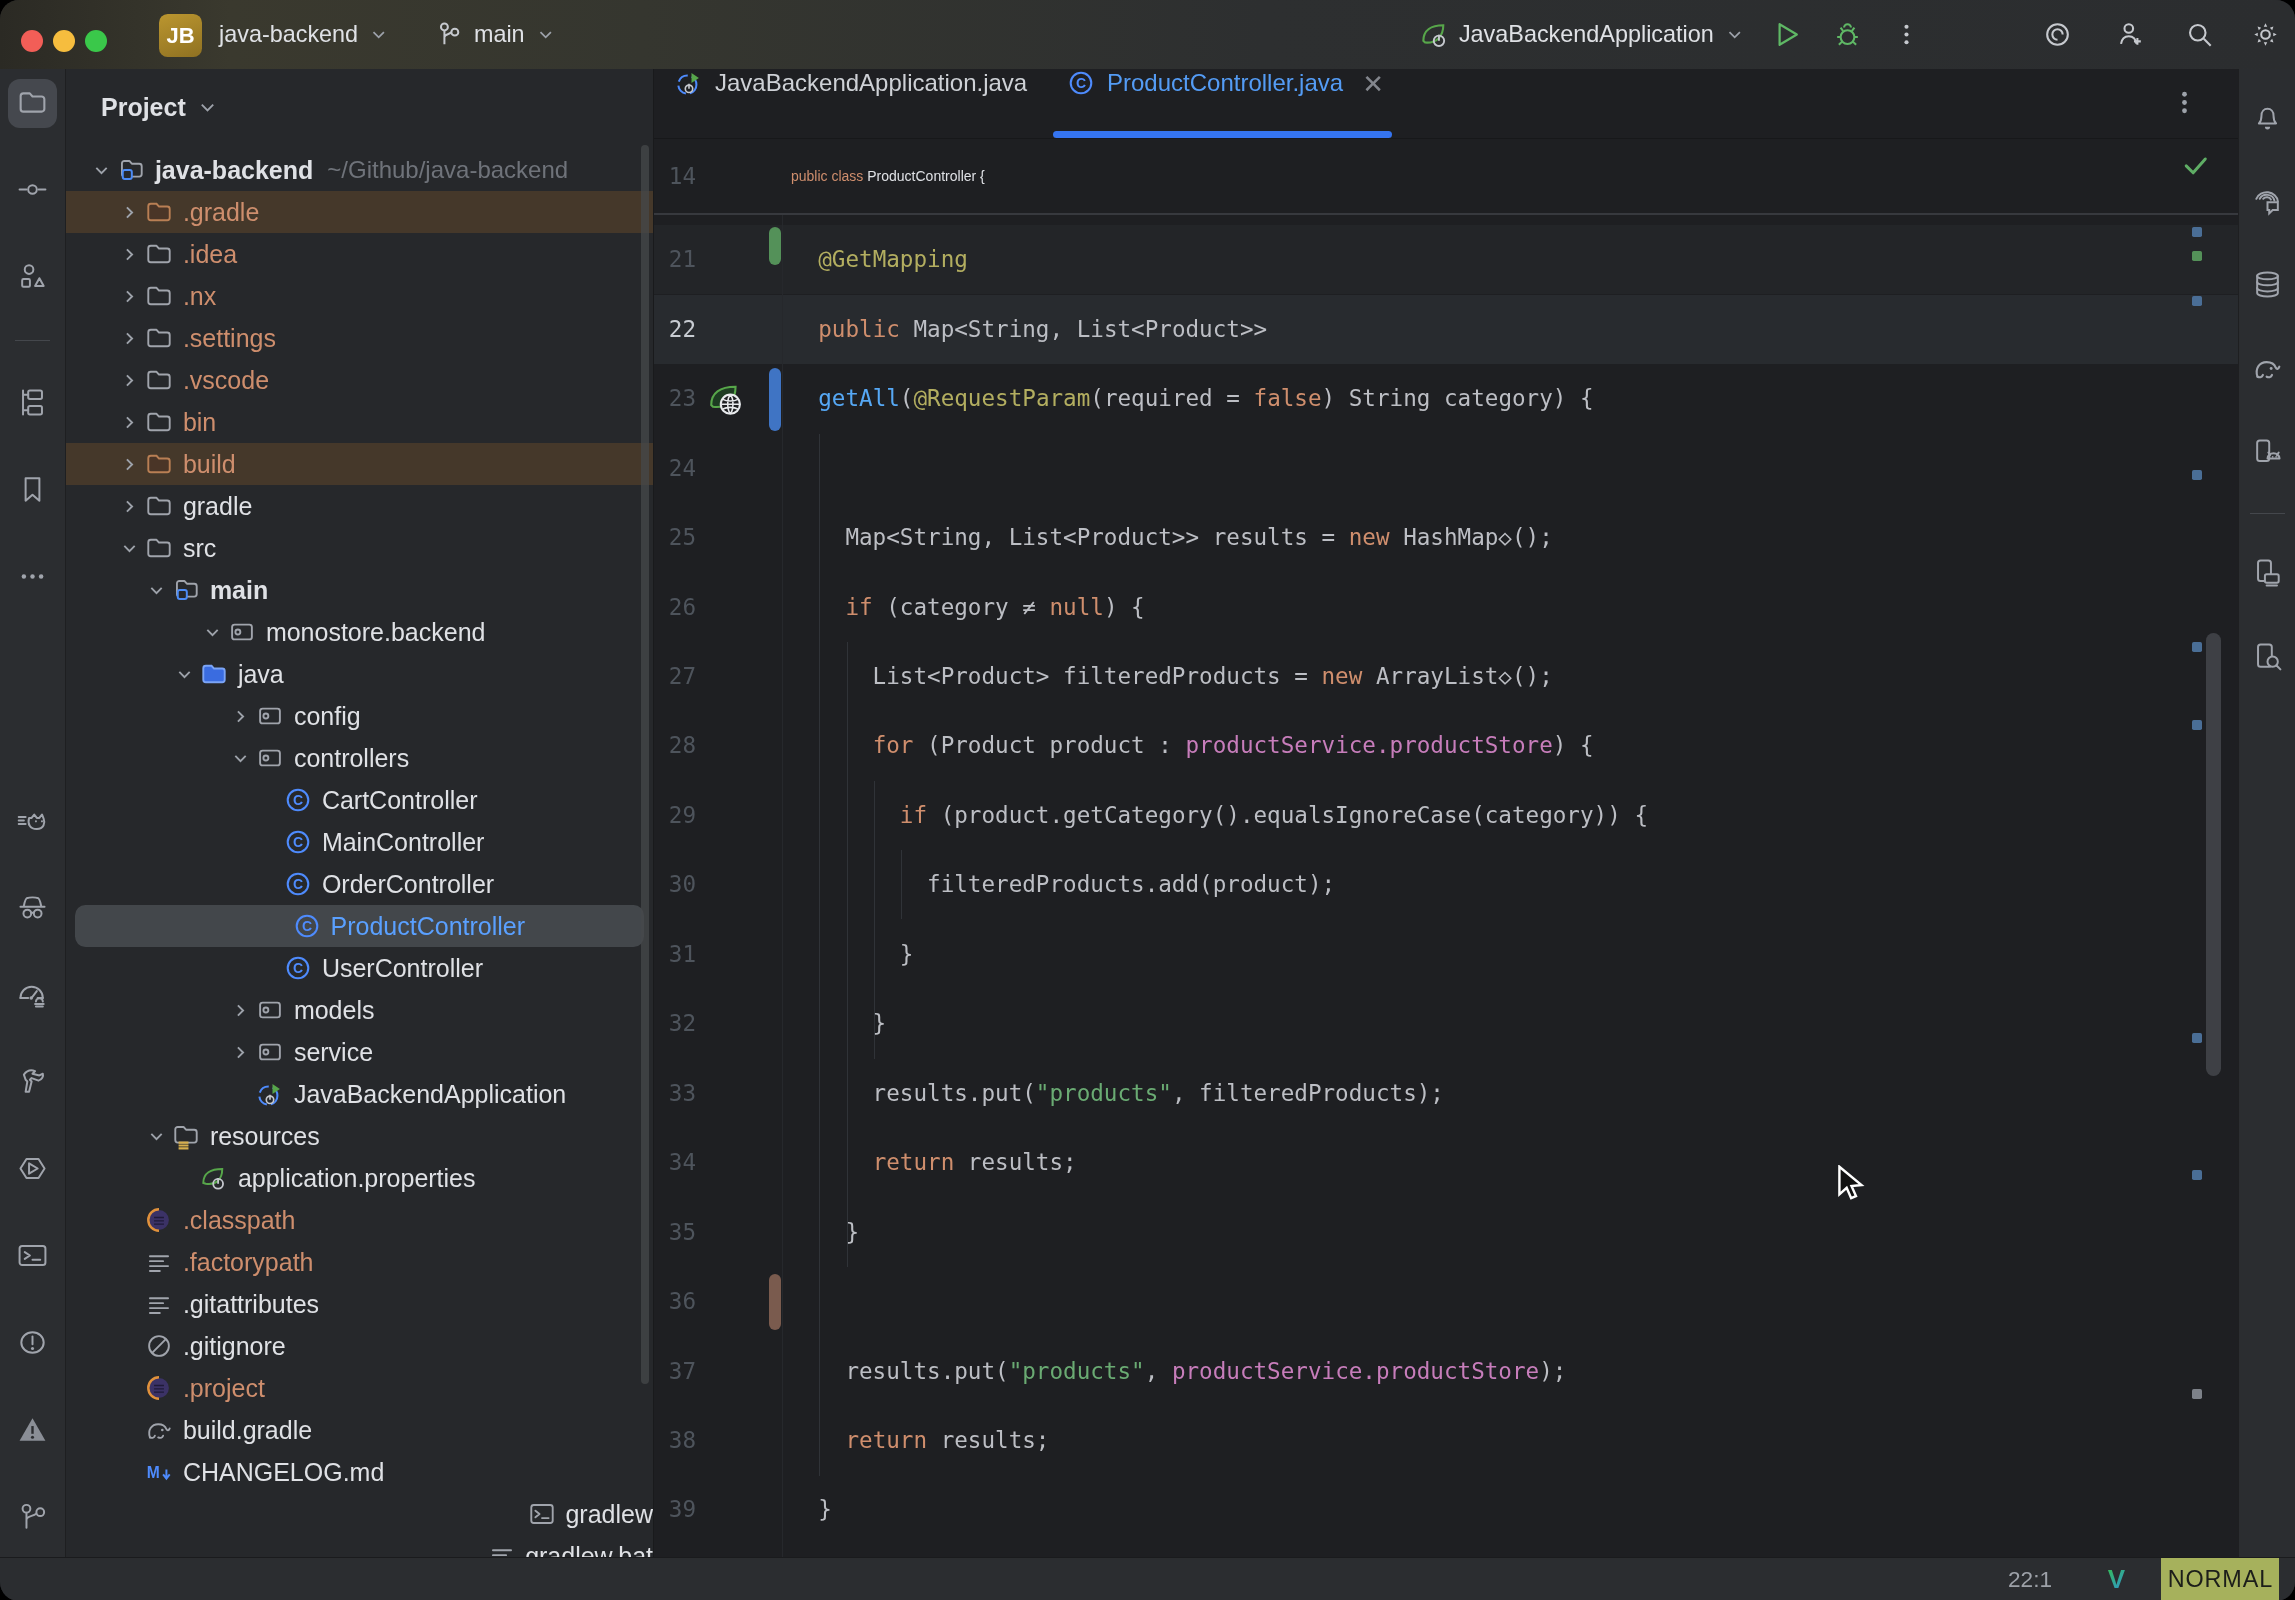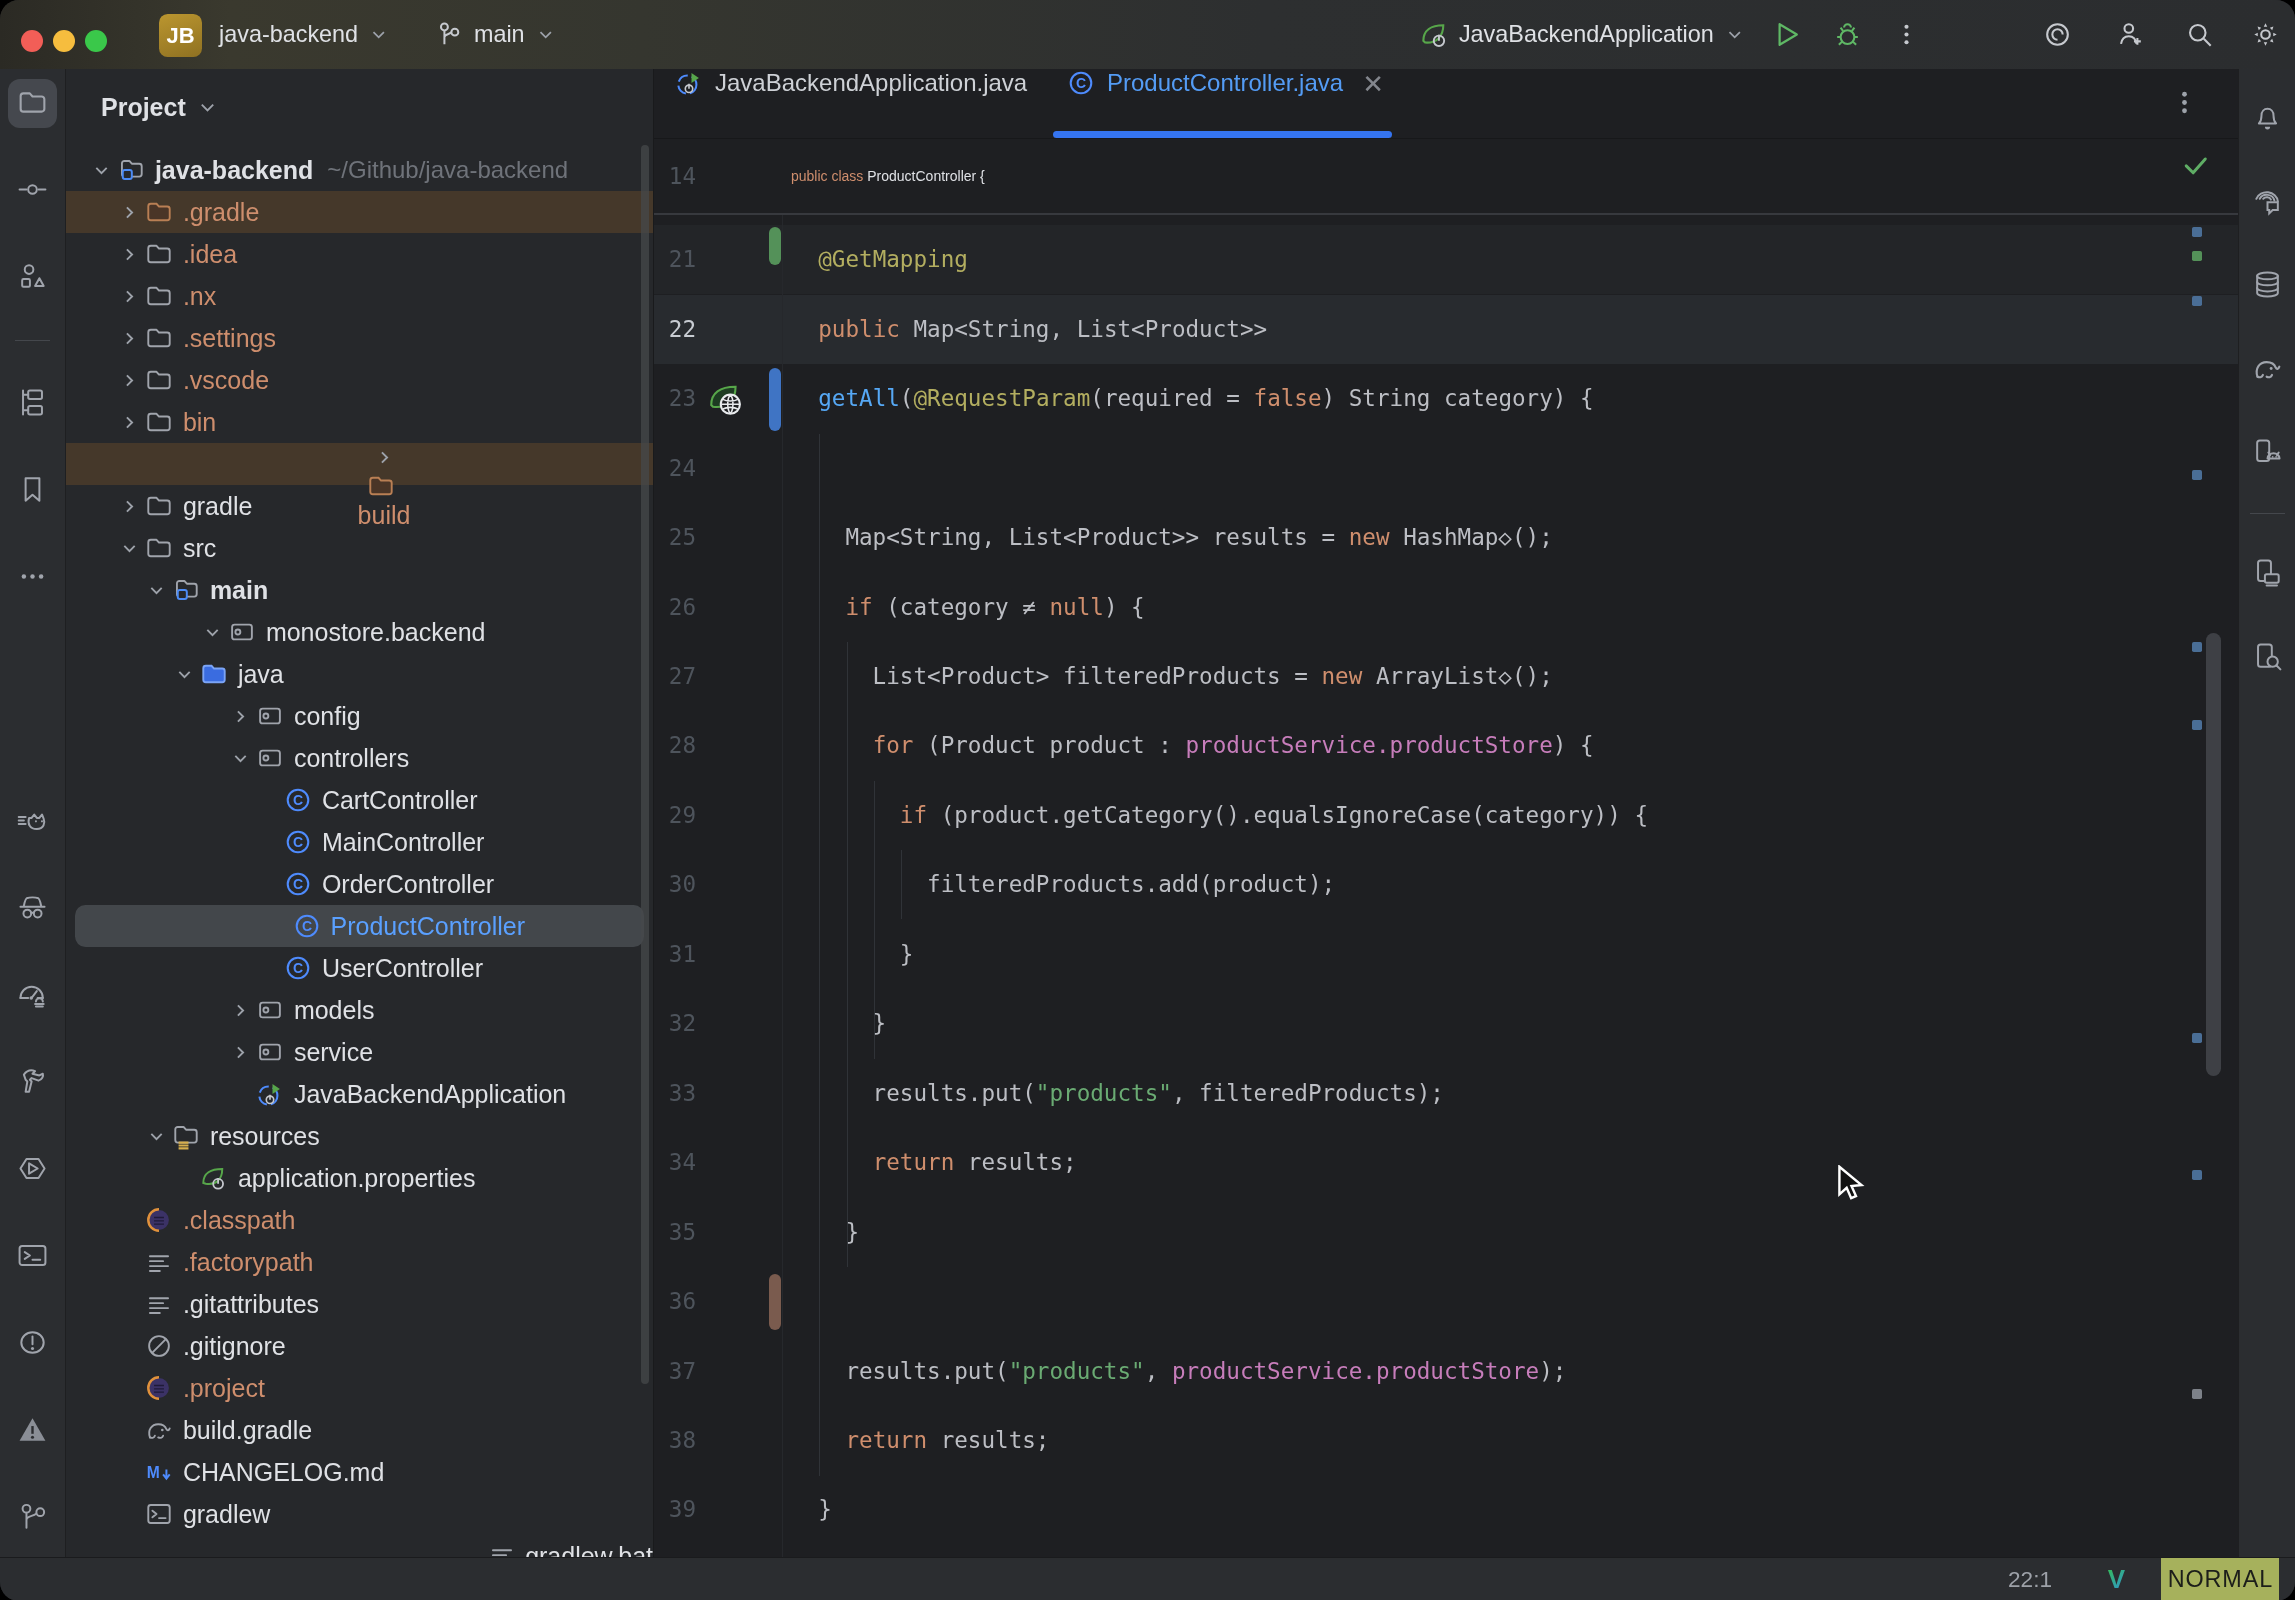--- a/index.html
+++ b/index.html
@@ -366,21 +366,21 @@
               <path d="M8 5l6 6-6 6" fill="none" stroke="#9da2aa" stroke-width="2.2"></path>
             </svg>
           </span>
           <span class="tree-ico">
             <svg viewBox="0 0 34 34">
               <path d="M4 10c0-1.6 1.3-3 3-3h7l3 3.4h10c1.6 0 3 1.4 3 3V24c0 1.6-1.4 3-3 3H7c-1.7 0-3-1.4-3-3z" stroke="#a0a4ac" stroke-width="2.3" fill="none" stroke-linecap="round" stroke-linejoin="round"></path>
             </svg>
           </span>
           <span class="tree-label orange">bin</span>
         </div>
-        <div class="tree-row hl-brown" style="padding-left: 49px; flex-direction: column;">
+        <div class="tree-row hl-brown" style="padding-left: 49px;">
           <span class="tree-chev">
             <svg viewBox="0 0 22 22">
               <path d="M8 5l6 6-6 6" fill="none" stroke="#9da2aa" stroke-width="2.2"></path>
             </svg>
           </span>
           <span class="tree-ico">
             <svg viewBox="0 0 34 34">
               <path d="M4 10c0-1.6 1.3-3 3-3h7l3 3.4h10c1.6 0 3 1.4 3 3V24c0 1.6-1.4 3-3 3H7c-1.7 0-3-1.4-3-3z" fill="#4a3527" stroke="#b97f54" stroke-width="2.3"></path>
             </svg>
           </span>
@@ -660,21 +660,21 @@
         <div class="tree-row" style="padding-left: 49px;">
           <span class="tree-chev"></span>
           <span class="tree-ico">
             <svg viewBox="0 0 34 34" style="font-size:29px">
               <text x="2" y="24" font-size="19" font-weight="700" fill="#4e8bfd" font-family="Liberation Sans,sans-serif">M</text>
               <path d="M26 14v10M22 20l4 5 4-5" stroke="#4e8bfd" stroke-width="2.4" fill="none"></path>
             </svg>
           </span>
           <span class="tree-label">CHANGELOG.md</span>
         </div>
-        <div class="tree-row" style="padding-left: 49px;">
+        <div class="tree-row" style="padding-left: 49px; justify-content: flex-end;">
           <span class="tree-chev"></span>
           <span class="tree-ico">
             <svg viewBox="0 0 34 34">
               <rect x="4" y="6" width="26" height="22" rx="3" stroke="#a0a4ac" stroke-width="2.3" fill="none" stroke-linecap="round" stroke-linejoin="round"></rect>
               <path d="M9 13l5 4-5 4M17 22h8" stroke="#a0a4ac" stroke-width="2.3" fill="none" stroke-linecap="round" stroke-linejoin="round"></path>
             </svg>
           </span>
           <span class="tree-label">gradlew</span>
         </div>
         <div class="tree-row" style="padding-left: 49px; justify-content: flex-end;">

